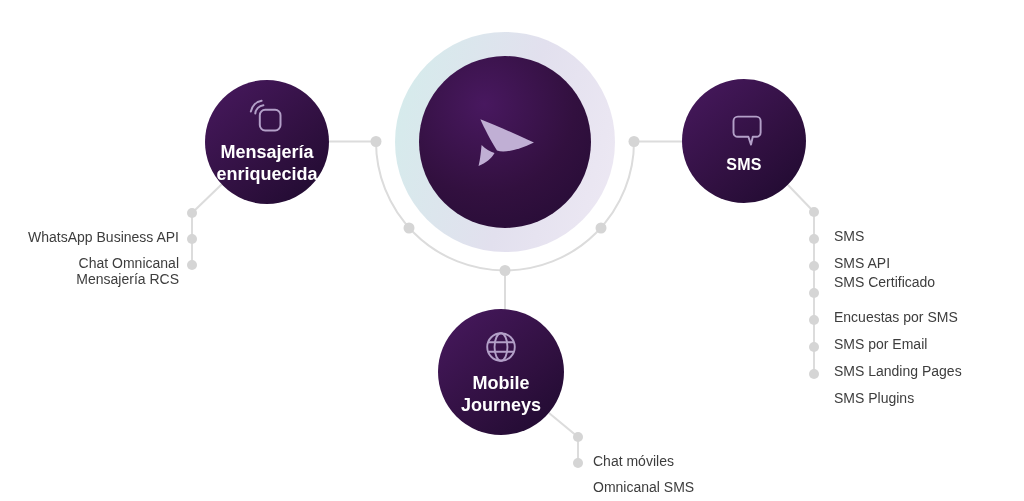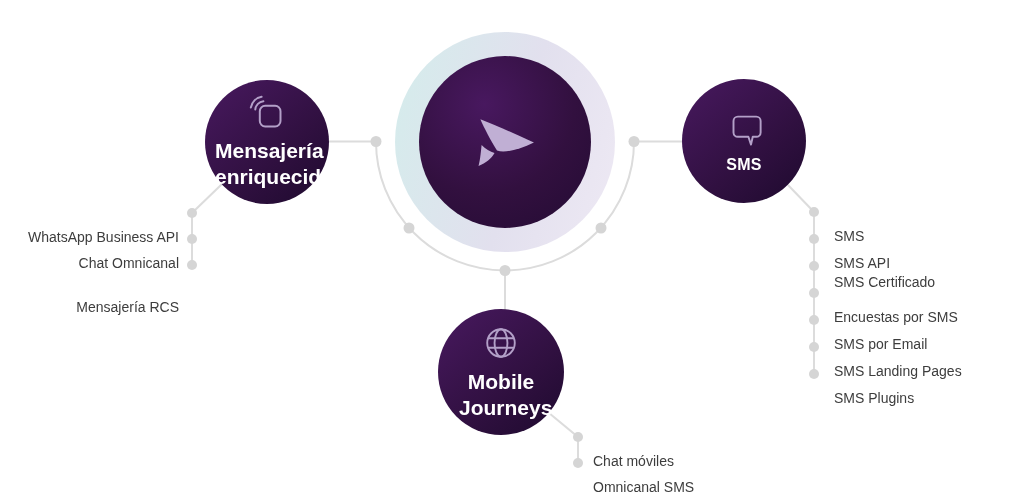--- a/index.html
+++ b/index.html
@@ -31,21 +31,21 @@
     left: 419px; top: 56px; width: 172px; height: 172px;
     background: radial-gradient(circle at 38% 28%, #48185f 0%, #32103f 55%, #230b33 100%);
     gap: 10px;
   }
   .node.center .label { font-size: 16px; width: 140px; }
 
   .node.sat {
     background: linear-gradient(140deg, #48195f 0%, #301040 60%, #1e0a2e 100%);
     gap: 7px;
   }
-  .node.sat .label { font-size: 21px; }
+  .node.sat .label { font-size: 18px; }
 
   .node.mensajeria { left: 205px; top: 80px; width: 124px; height: 124px; }
   .node.mensajeria .label { width: 104px; }
 
   .node.sms { left: 682px; top: 79px; width: 124px; height: 124px; }
   .node.sms .label { font-size: 16px; letter-spacing: .3px; }
 
   .node.journeys { left: 438px; top: 309px; width: 126px; height: 126px; }
   .node.journeys .label { width: 84px; }
 
@@ -126,21 +126,21 @@
       <ellipse cx="20" cy="20" rx="6.8" ry="14.5"></ellipse>
       <path d="M7.2,15 H32.8"></path>
       <path d="M7.2,25 H32.8"></path>
     </svg>
     <div class="label">Mobile Journeys</div>
   </div>
 
   <div>
     <div class="item l" style="top:204px">WhatsApp Business API</div>
     <div class="item l" style="top:230px">Chat Omnicanal</div>
-    <div class="item l" style="top:274px">Mensajería RCS</div>
+    <div class="item l" style="top:246px">Mensajería RCS</div>
   </div>
 
   <div>
     <div class="item r" style="top:203px">SMS</div>
     <div class="item r" style="top:230px">SMS API</div>
     <div class="item r" style="top:249px">SMS Certificado</div>
     <div class="item r" style="top:284px">Encuestas por SMS</div>
     <div class="item r" style="top:311px">SMS por Email</div>
     <div class="item r" style="top:338px">SMS Landing Pages</div>
     <div class="item r" style="top:365px">SMS Plugins</div>

